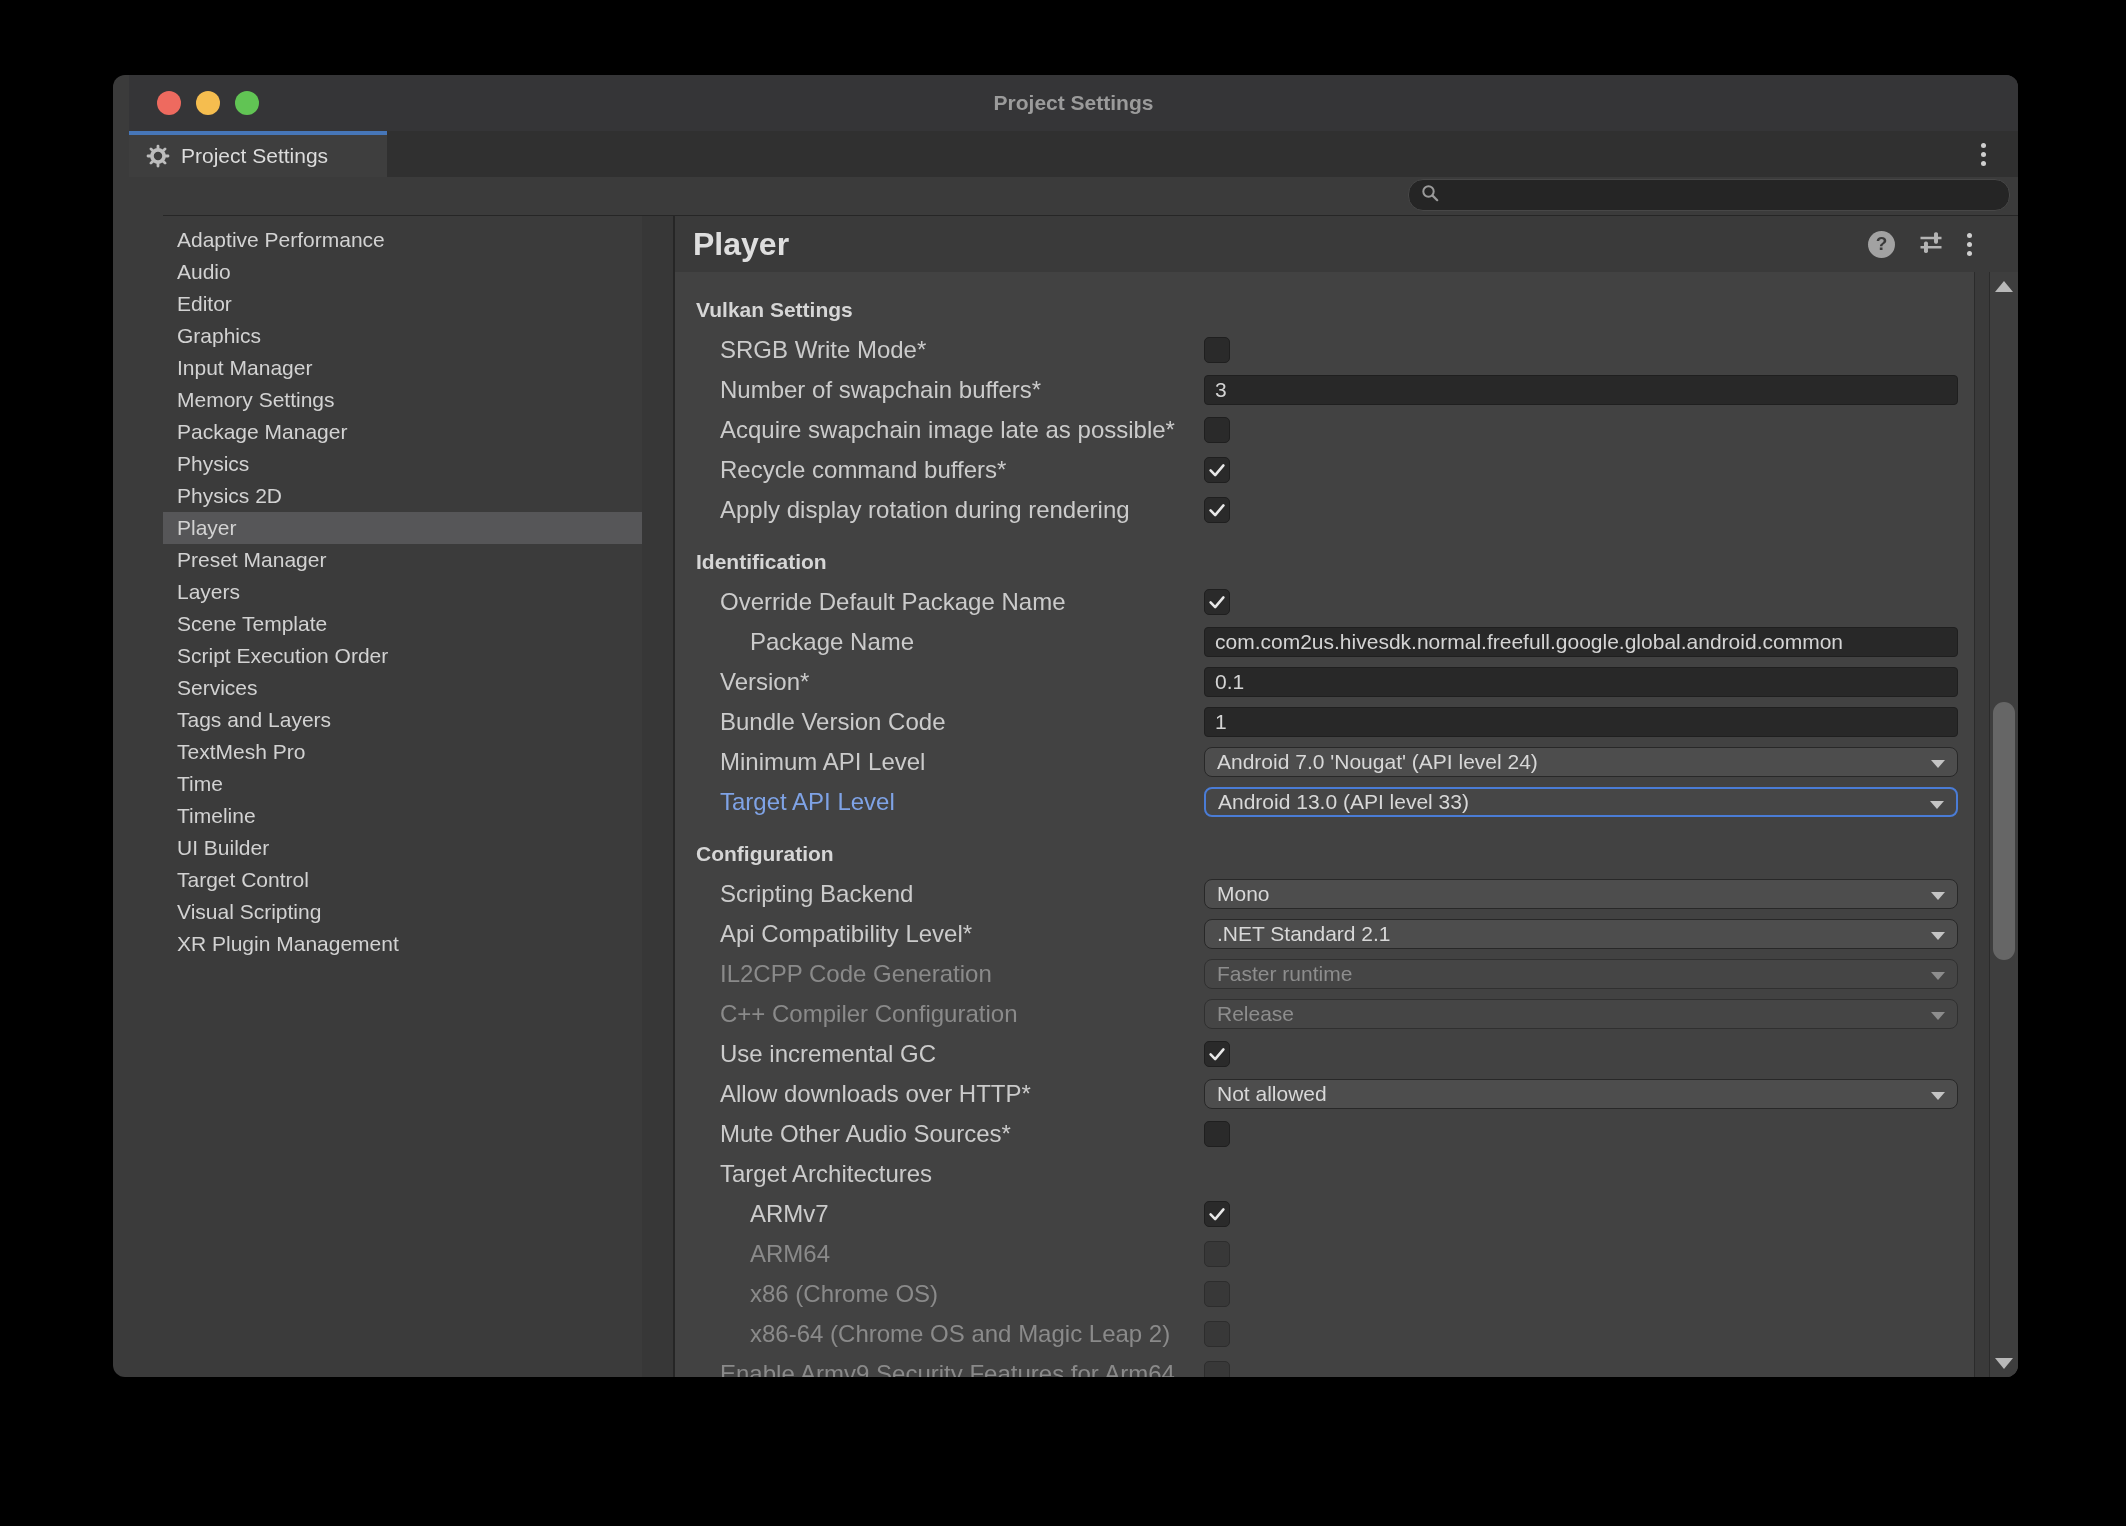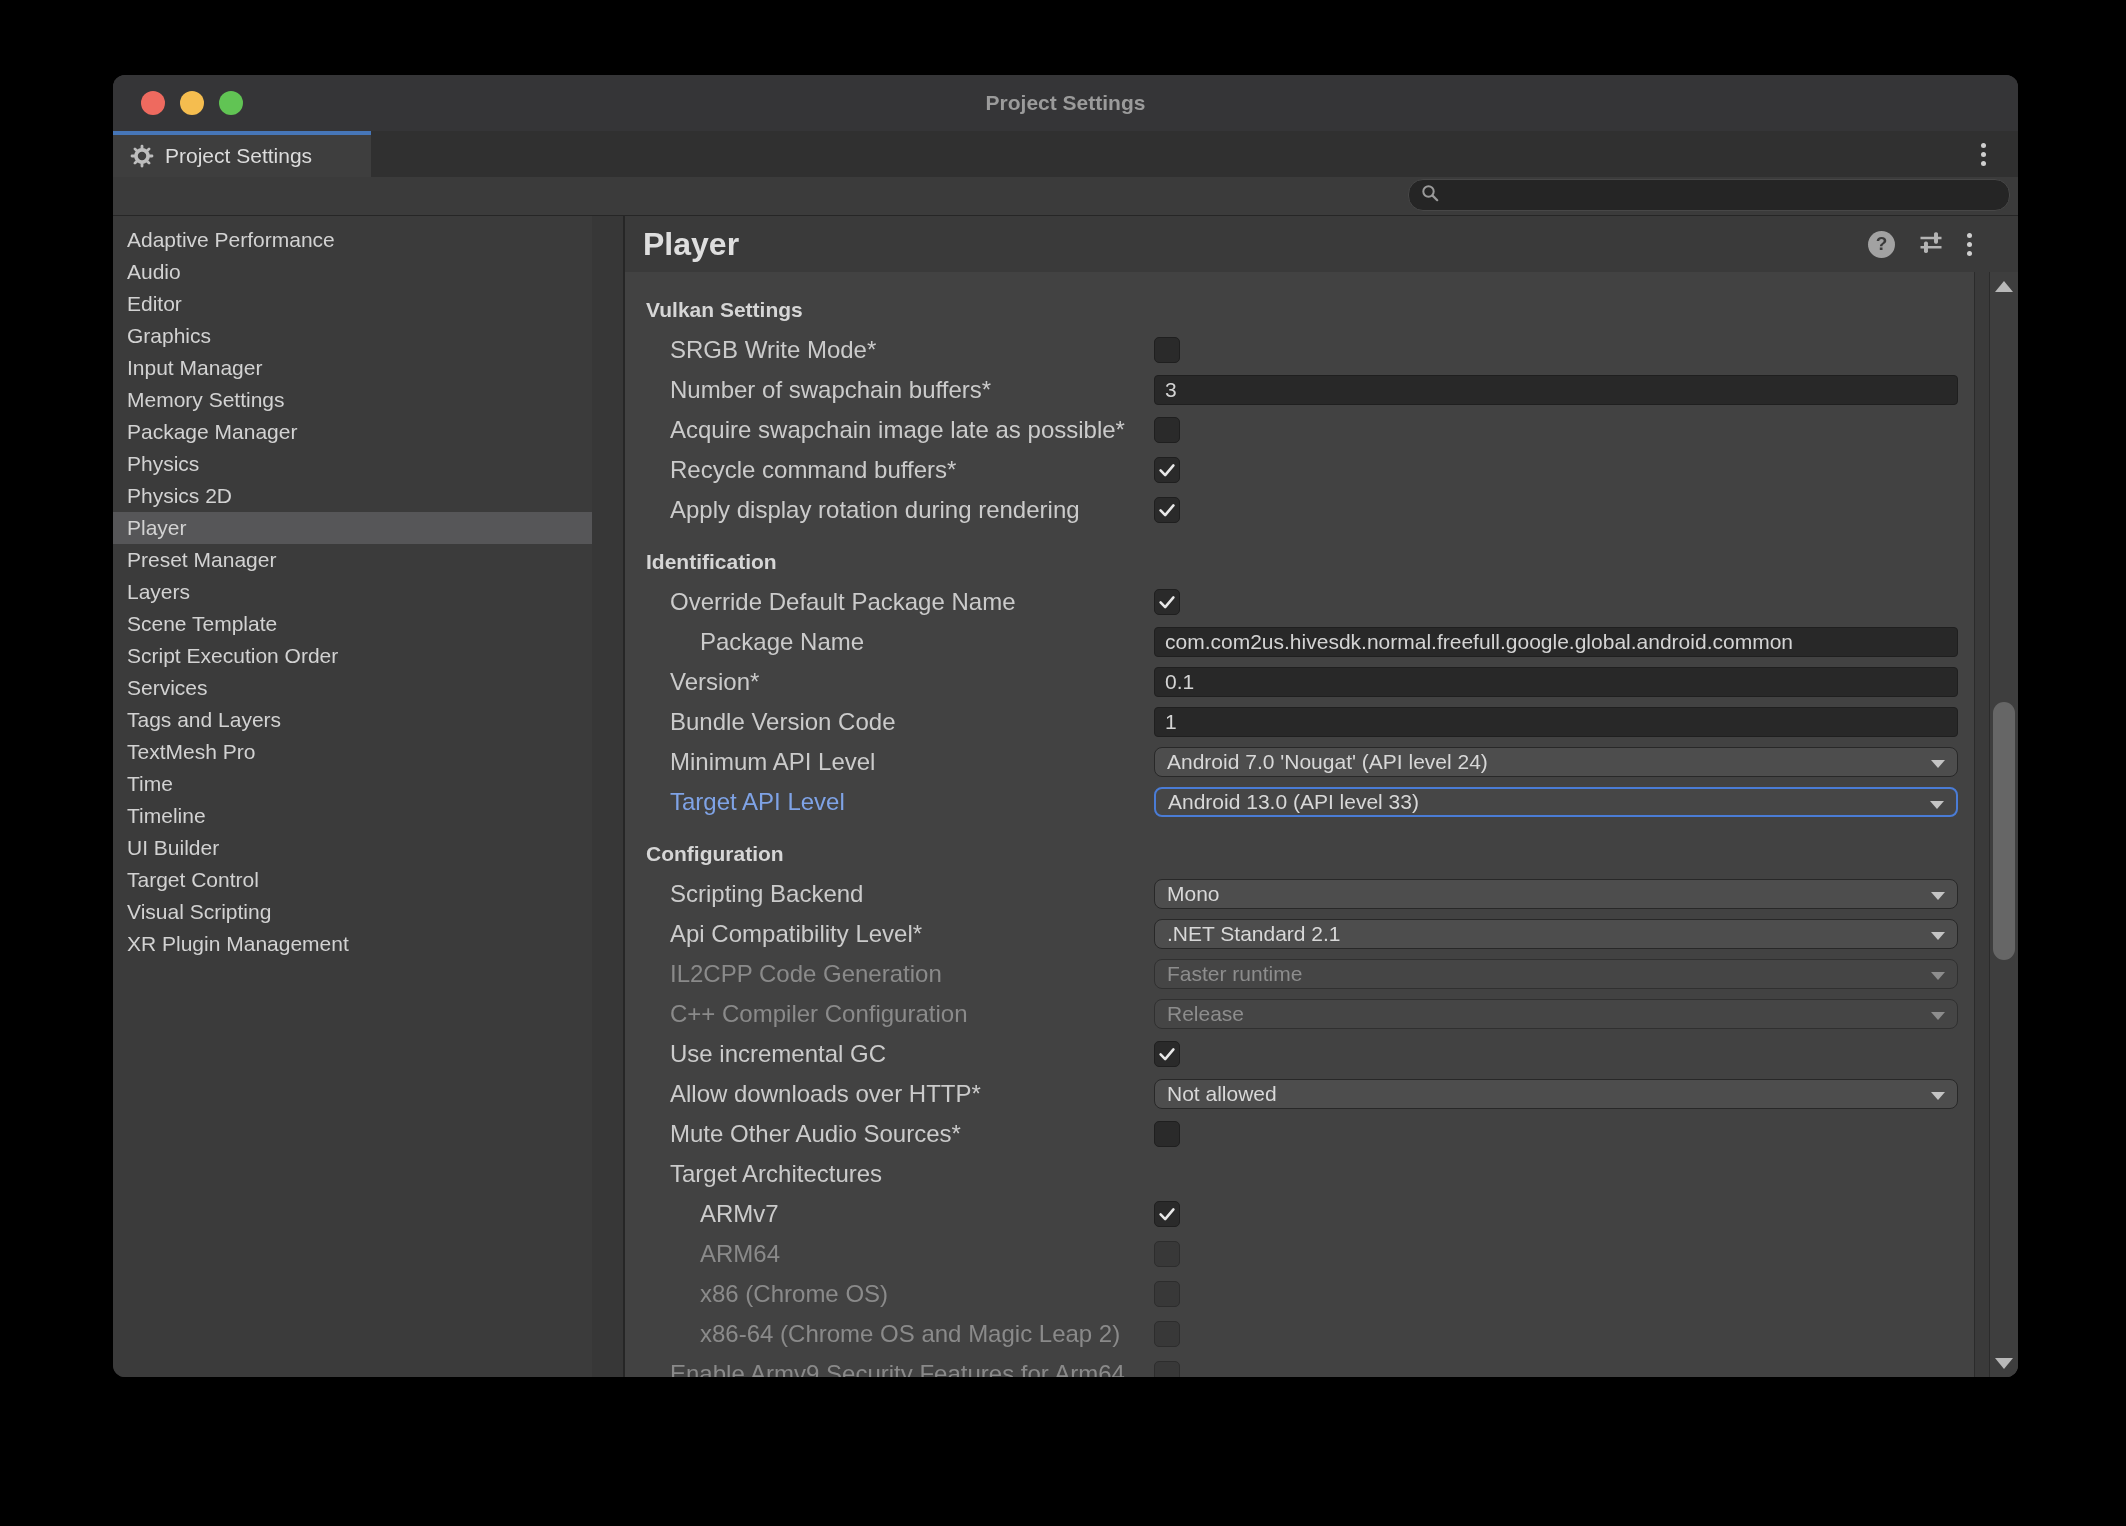--- a/index.html
+++ b/index.html
@@ -2,21 +2,21 @@
 <html><head>
 <meta charset="utf-8">
 <style>
   * { margin:0; padding:0; box-sizing:border-box; user-select:none; }
   html,body { width:2126px; height:1526px; background:#000; overflow:hidden;
     font-family:"Liberation Sans", sans-serif; cursor:default; }
   .stage { position:relative; width:2126px; height:1526px; background:#000; }
 
   .window { position:absolute; left:113px; top:75px; width:1905px; height:1302px;
     background:#3b3b3b; border-radius:12px; overflow:hidden;
-    box-shadow:0 24px 70px rgba(0,0,0,.6); display:flex; flex-direction:column; }
+    box-shadow:0 24px 70px rgba(0,0,0,.6); display:flex; flex-direction:column;padding-left:16px; }
 
   
   .titlebar { height:56px; background:#353537; position:relative; flex:0 0 auto; }
   .traffic { position:absolute; left:28px; top:16px; display:flex; gap:15px; }
   .tl { width:24px; height:24px; border-radius:50%; }
   .tl.red    { background:#ee6a5f; }
   .tl.yellow { background:#f5bd4f; }
   .tl.green  { background:#61c454; }
   .win-title { position:absolute; left:0; right:0; top:0; height:56px; line-height:56px;
     text-align:center; color:#9b9b9b; font-size:21px; font-weight:bold; }
@@ -34,21 +34,21 @@
 
   
   .toolbar { height:38px; background:#3b3b3b; position:relative; flex:0 0 auto; }
   .search { position:absolute; right:8px; top:2px; width:602px; height:32px;
     background:#252525; border:1px solid #474747; border-radius:15px;
     display:flex; align-items:center; padding-left:10px; gap:6px; }
   .search input { flex:1; background:transparent; border:none; outline:none;
     color:#d4d4d4; font-size:19px; font-family:inherit; height:100%; }
 
   
-  .body { flex:1; display:flex; border-top:1px solid #262626; min-height:0; }
+  .body { flex:1; display:flex; border-top:1px solid #262626; min-height:0;margin-left:34px; }
 
   .sidebar { width:479px; background:#3b3b3b; padding-top:8px; flex:0 0 auto; }
   .side-item { height:32px; line-height:32px; padding-left:14px; color:#d2d2d2;
     font-size:21px; white-space:nowrap; }
   .side-item.selected { background:#565658; }
   .side-gutter { width:31px; background:#373737; flex:0 0 auto; }
   .vdivider { width:2px; background:#262626; flex:0 0 auto; }
 
   .main { flex:1; display:flex; flex-direction:column; min-width:0; }
   .main-header { height:56px; background:#3a3a3a; display:flex; align-items:center;

